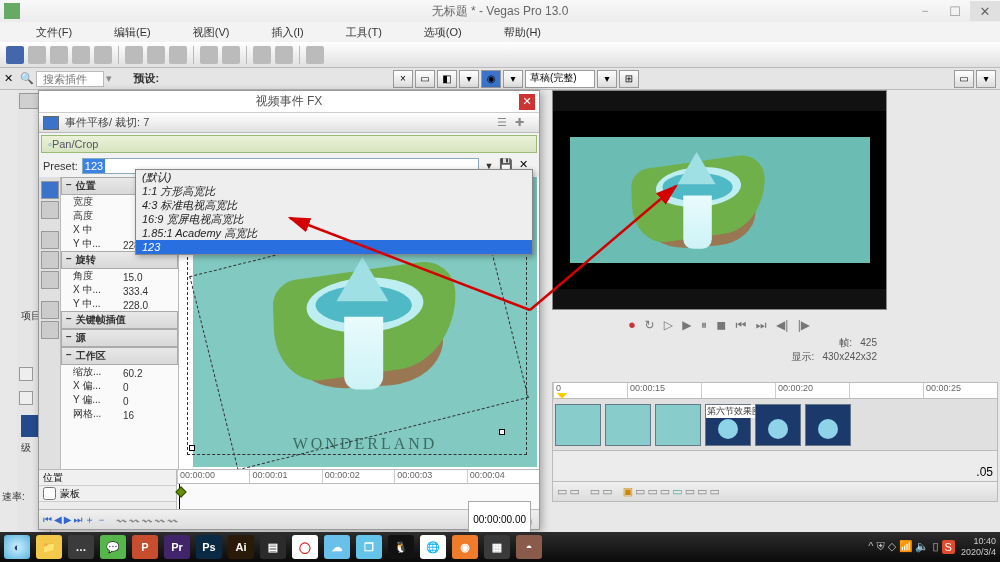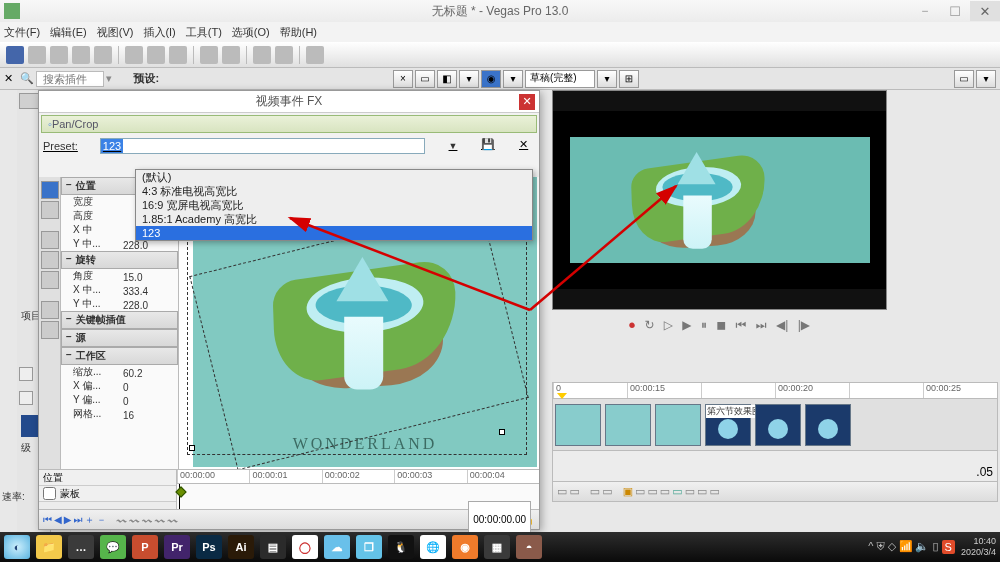--- a/index.html
+++ b/index.html
@@ -8,21 +8,21 @@
 
 .titlebar { height: 22px; background: linear-gradient(#f8f8f8,#ececec); display: flex; align-items: center; position: relative; }
 .titlebar .icon { width: 16px; height: 16px; margin: 0 4px; background:#6a6; }
 .titlebar .title { position: absolute; left: 50%; transform: translateX(-50%); color:#666; font-size: 12px; }
 .winbtns { position: absolute; right: 0; display: flex; }
 .winbtn { width: 30px; height: 20px; display: flex; align-items: center; justify-content: center; color:#999; font-size: 13px; }
 .winbtn.close{ background:#e0e0e0; color:#666;}
 
 
 .menubar { height: 20px; background:#f3f3f3; display:flex; align-items:center; padding-left:4px; color:#333; font-size:11px; }
-.menubar span{ margin-right:10px; }
+.menubar span{ margin-right:10px;margin-left:32px; }
 
 
 .toolbar { height: 26px; background: linear-gradient(#fff,#e0e0e0); border-bottom:1px solid #bbb; display:flex; align-items:center; padding:0 4px; }
 .tbtn{ width:18px; height:18px; margin:0 2px; background:#bbb; border-radius:2px; }
 .tbtn.blue{ background:#46a; }
 .tsep{ width:1px; height:18px; background:#bbb; margin:0 4px; }
 
 
 .row2 { height: 22px; background:#e5e5e5; border-bottom:1px solid #bbb; display:flex; align-items:center; position:relative; }
 .row2 .left{ display:flex; align-items:center; padding-left:4px; gap:2px;}
@@ -47,42 +47,42 @@
 
 
 .fxdialog{ position:absolute; left:38px; top:0; width:502px; height:440px; background:#f2f2f2; border:1px solid #999; box-shadow:2px 2px 8px rgba(0,0,0,.3); }
 .fxdialog .dlgtitle{ height:22px; background:#fff; display:flex; align-items:center; justify-content:center; color:#555; font-size:12px; border-bottom:1px solid #ccc; position:relative;}
 .fxdialog .dlgtitle .closex{ position:absolute; right:4px; width:16px; height:16px; background:#c33; color:#fff; display:flex; align-items:center; justify-content:center; font-size:11px;}
 .fxsub1{ height:20px; background:linear-gradient(#fff,#e0e0e0); display:flex; align-items:center; padding-left:4px; font-size:11px; color:#444; border-bottom:1px solid #bbb;}
 .fxsub1 .iconbox{width:16px;height:14px;background:#3a73c9;margin-right:6px;border:1px solid #666;}
 .fxsub1 .endbtns{ position:absolute; right:6px; display:flex; gap:4px;}
 .fxsub1 .sbtn{ width:14px; height:14px; color:#888; }
 .fxsub2{ height:18px; background:linear-gradient(#eaf1d8,#d8e4c0); border:1px solid #9b7; margin:2px; padding-left:6px; font-size:11px; color:#556; display:flex; align-items:center;}
-.fxpreset{ height:22px; display:flex; align-items:center; padding:0 4px; gap:22px;text-decoration:underline; }
+.fxpreset{ height:22px; display:flex; align-items:center; padding:0 4px; gap:4px; }
 .fxpreset .lab{ font-size:11px; color:#333;}
 .fxpreset .inp{ flex:1; height:16px; background:#fff; border:1px solid #8ab; display:flex; align-items:center; }
 .fxpreset .inp .sel{ background:#3b82e6; color:#fff; padding:0 2px; font-size:11px; height:14px; display:flex; align-items:center;}
 .fxpreset .dd{ width:12px; text-align:center; color:#333; font-size:9px; }
 .fxpreset .iconbtn{ width:16px; height:16px; }
 
 .fxbody{ position:absolute; top:86px; left:0; right:0; bottom:60px; display:flex; }
 .fxside{ width:22px; background:#e0e0e0; border-right:1px solid #bbb; padding-top:2px;}
 .fxside .vbtn{ width:18px; height:18px; margin:2px auto; background:#ccc; border:1px solid #999;}
 .fxside .vbtn.active{ background:#3a73c9; }
 
 .fxprops{ width:118px; background:#fafafa; border-right:1px solid #bbb; font-size:10px; color:#333; overflow:hidden;}
 .fxprops .grp{ background:linear-gradient(#e8e8e8,#d8d8d8); border:1px solid #aaa; padding:1px 4px; font-weight:bold; display:flex; gap:4px;}
 .fxprops .grp::before{content:"−"; color:#333;}
 .fxprops .row{ display:flex; padding:0 0 0 12px; height:14px; align-items:flex-end;}
 .fxprops .row .k{ width:50px; }
 .fxprops .row .v{ }
 
 
 .presetdrop{ position:absolute; left:96px; top:78px; width:398px; background:#eee; border:1px solid #888; font-size:11px; color:#222; z-index:5; box-shadow:2px 2px 6px rgba(0,0,0,.3);}
-.presetdrop .it{ padding:0 6px; height:14px; display:flex; align-items:center;}
+.presetdrop .it{ padding:0 6px; height:14px; display:flex; align-items:center;font-style:italic;}
 .presetdrop .it.hl{ background:#2a6fe0; color:#fff; }
 
 .fxcanvas{ flex:1; background:#fff; position:relative; overflow:hidden;}
 .fxcanvas .imgarea{ position:absolute; left:14px; top:0; right:2px; bottom:2px; background:#81c9c1; display:flex; align-items:center; justify-content:center; }
 .fxcanvas .wl{ position:absolute; bottom:14px; left:50%; transform:translateX(-50%); font-family: Georgia, serif; letter-spacing:3px; color:#3c6b63; font-size:16px;}
 .fxcanvas .dashbox{ position:absolute; border:1px dashed #333; }
 .fxcanvas .handle{ position:absolute; width:6px; height:6px; background:#fff; border:1px solid #000;}
 
 
 .fxtl{ position:absolute; left:0; right:0; bottom:0; height:60px; background:#ececec; border-top:1px solid #bbb; }
@@ -218,36 +218,46 @@
     <span class="tiny"></span><span class="tiny"></span>
     <div class="bluedot"></div>
     <div class="txt">级</div>
   </div>
 
   <div class="fxdialog">
     <div class="dlgtitle">
       <span>视频事件 FX</span>
       <div class="closex">✕</div>
     </div>
+    <div class="fxsub1">
+      <div class="iconbox"></div>
+      <span>事件平移/ 裁切: 7</span>
+      <div class="endbtns">
+        <span class="sbtn">☰</span>
+        <span class="sbtn">✚</span>
+        <br>
+      </div>
+    </div>
     <div class="fxsub2">
       <span style="color:#4a7de0">◦ </span>
         <span>Pan/Crop</span>
     </div>
     <div class="fxpreset">
       <span class="lab">Preset:</span>
       <div class="inp">
         <span class="sel">123</span>
       </div>
       <span class="dd">▼</span>
       <span class="iconbtn">💾</span>
       <span class="iconbtn">✕</span>
     </div>
 
     <div class="presetdrop">
       <div class="it">(默认)</div>
+      <div class="it">1:1 方形高宽比</div>
       <div class="it">4:3 标准电视高宽比</div>
       <div class="it">16:9 宽屏电视高宽比</div>
       <div class="it">1.85:1 Academy 高宽比</div>
       <div class="it hl">123</div>
     </div>
 
     <div class="fxbody">
       <div class="fxside">
         <div class="vbtn active"></div>
         <div class="vbtn"></div>
@@ -396,20 +406,24 @@
       <span class="rec">⏺</span>
       <span>↻</span>
       <span>▷</span>
       <span>▶</span>
       <span>⏸</span>
       <span>◼</span>
       <span>⏮</span>
       <span>⏭</span>
       <span>◀|</span>
       <span>|▶</span>
+    </div>
+    <div class="info">
+      <span>帧:</span>&nbsp;&nbsp;&nbsp;<span>425</span><br>
+      <span>显示:</span>&nbsp;&nbsp;&nbsp;<span>430x242x32</span>
     </div>
   </div>
 
   <div class="maintl">
     <div class="ruler">
       <span>0</span>
         <span>00:00:15</span>
         <span></span>
         <span>00:00:20</span>
         <span></span>

